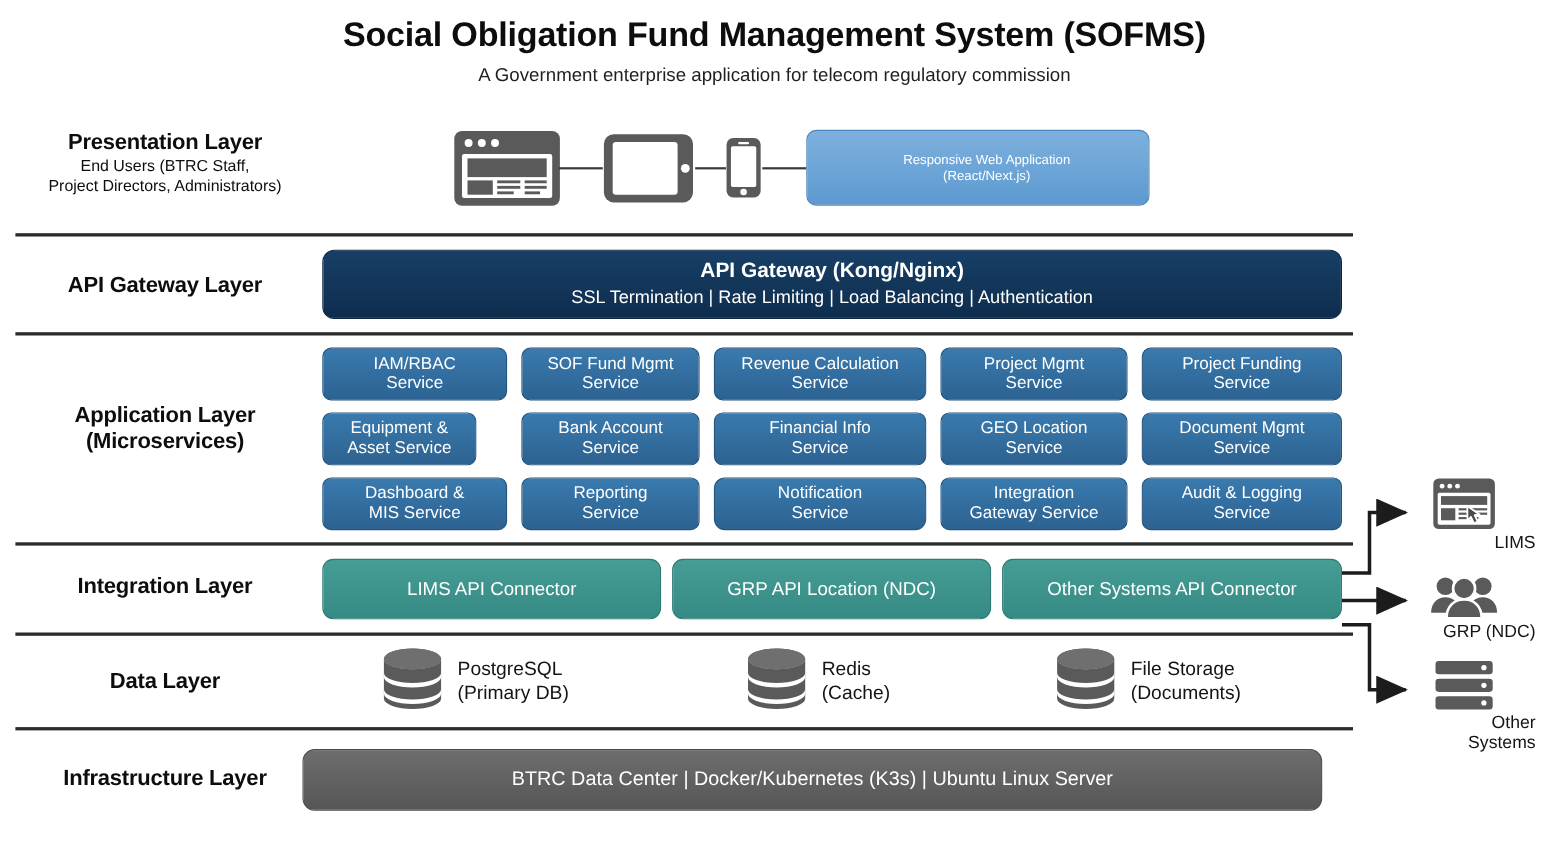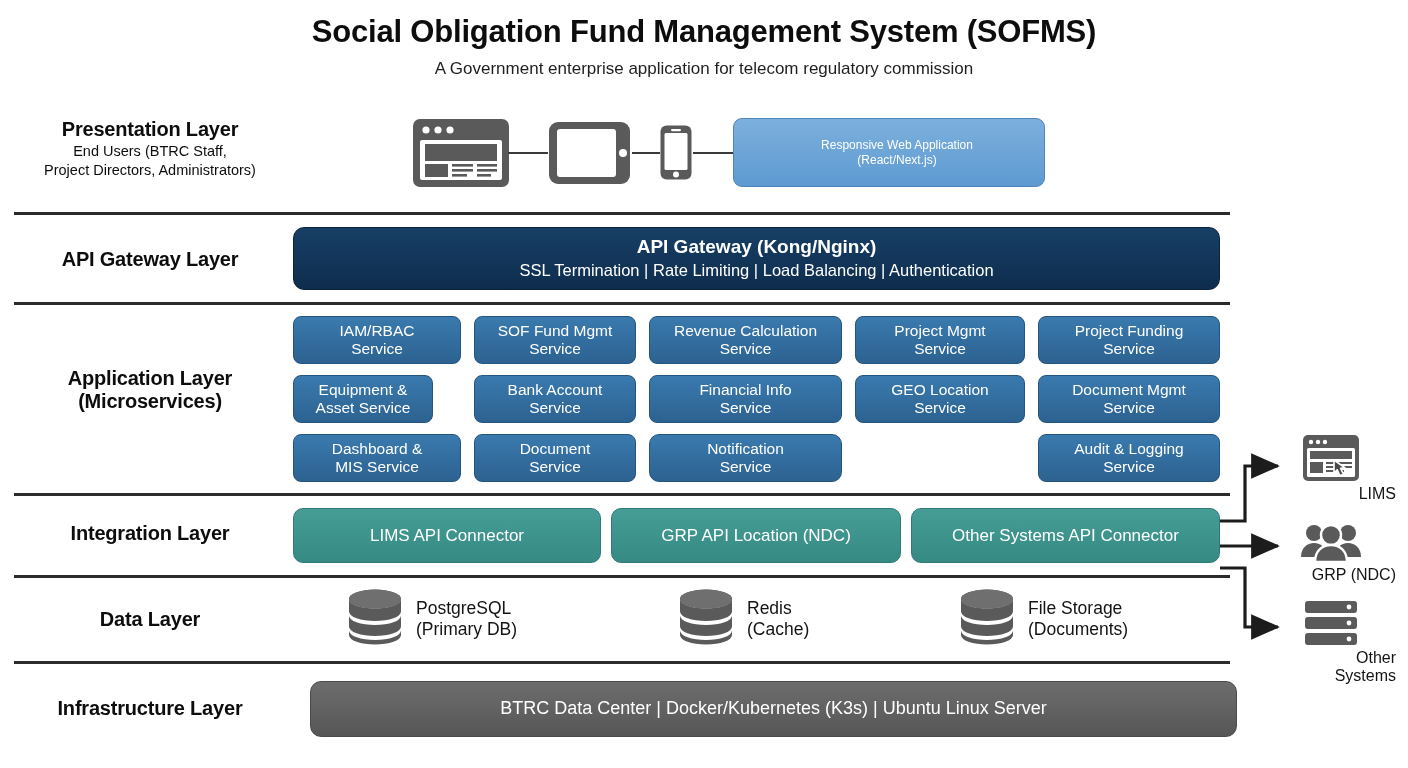--- a/index.html
+++ b/index.html
@@ -221,28 +221,34 @@
   </div>
 
   <div class="box box-service" style="left:293px;top:434px;width:168px;height:48px;">
     <div>
         <span class="l1">Dashboard &amp;</span>
          <span class="l2">MIS Service</span>
       </div>
   </div>
   <div class="box box-service" style="left:474px;top:434px;width:162px;height:48px;">
     <div>
-        <span class="l1">Document</span>
+        <span class="l1">Reporting</span>
          <span class="l2">Service</span>
       </div>
   </div>
   <div class="box box-service" style="left:649px;top:434px;width:193px;height:48px;border-radius:10px;">
     <div>
         <span class="l1">Notification</span>
          <span class="l2">Service</span>
+      </div>
+  </div>
+  <div class="box box-service" style="left:855px;top:434px;width:170px;height:48px;">
+    <div>
+        <span class="l1">Integration</span>
+         <span class="l2">Gateway Service</span>
       </div>
   </div>
   <div class="box box-service" style="left:1038px;top:434px;width:182px;height:48px;">
     <div>
         <span class="l1">Audit &amp; Logging</span>
          <span class="l2">Service</span>
       </div>
   </div>
 
   <div class="divider" style="top:493px;"></div>
@@ -312,21 +318,21 @@
       <span>File Storage</span>
       <span>(Documents)</span>
     </span>
   </div>
 
   <div class="divider" style="top:661px;"></div>
 
   <div class="layer-label" style="top:697px;">
     <div class="lbl-main">Infrastructure Layer</div>
   </div>
-  <div class="box box-infra" style="left:310px;top:681px;width:927px;height:56px;">
+  <div class="box box-infra" style="left:275px;top:681px;width:927px;height:56px;">
     <span>BTRC Data Center | Docker/Kubernetes (K3s) | Ubuntu Linux Server</span>
   </div>
 
   <div class="ext" style="left:1266px;top:434px;">
     <span>
       <svg width="58" height="48" viewBox="0 0 58 48" style="margin:0 auto;">
         <rect x="1" y="1" width="56" height="46" rx="5" fill="#5a5a5a"></rect>
         <circle cx="9" cy="8" r="2.2" fill="#ffffff"></circle>
         <circle cx="16" cy="8" r="2.2" fill="#ffffff"></circle>
         <circle cx="23" cy="8" r="2.2" fill="#ffffff"></circle>

